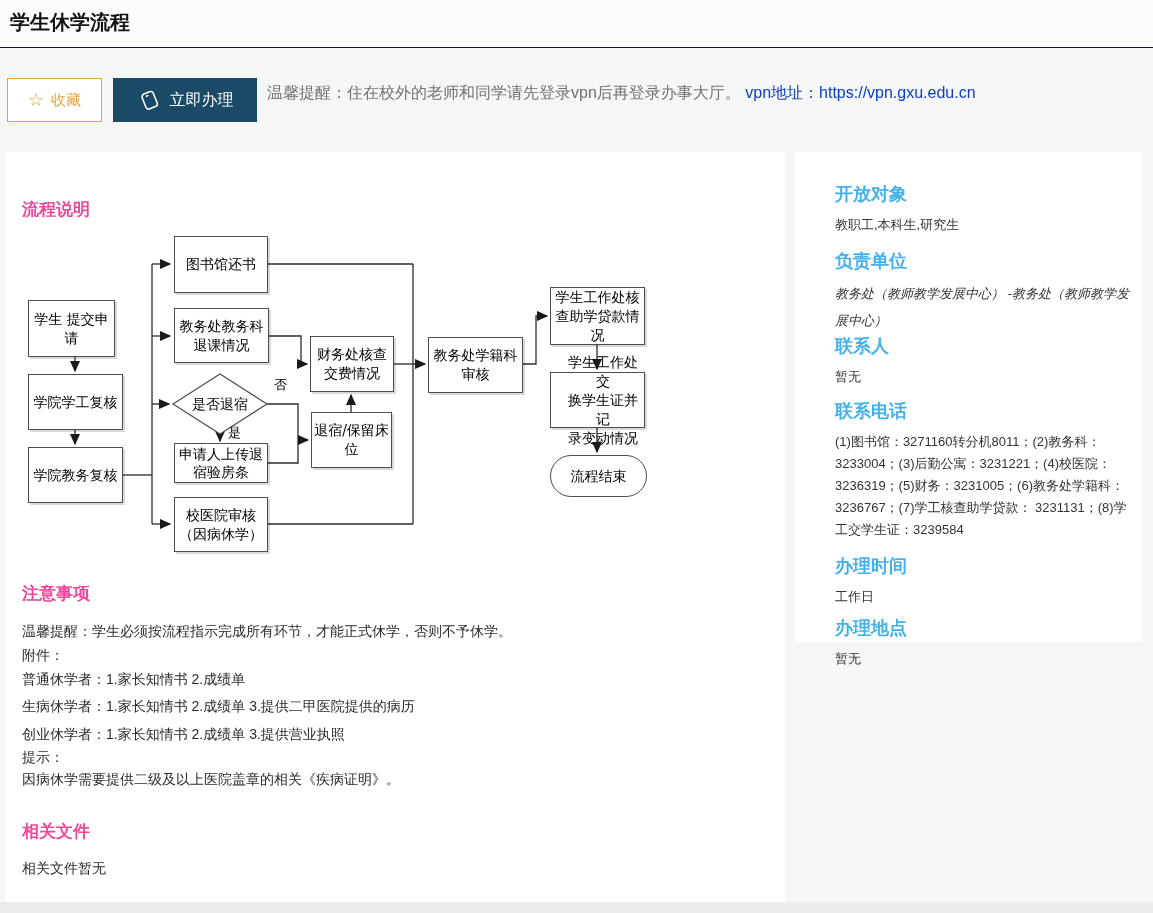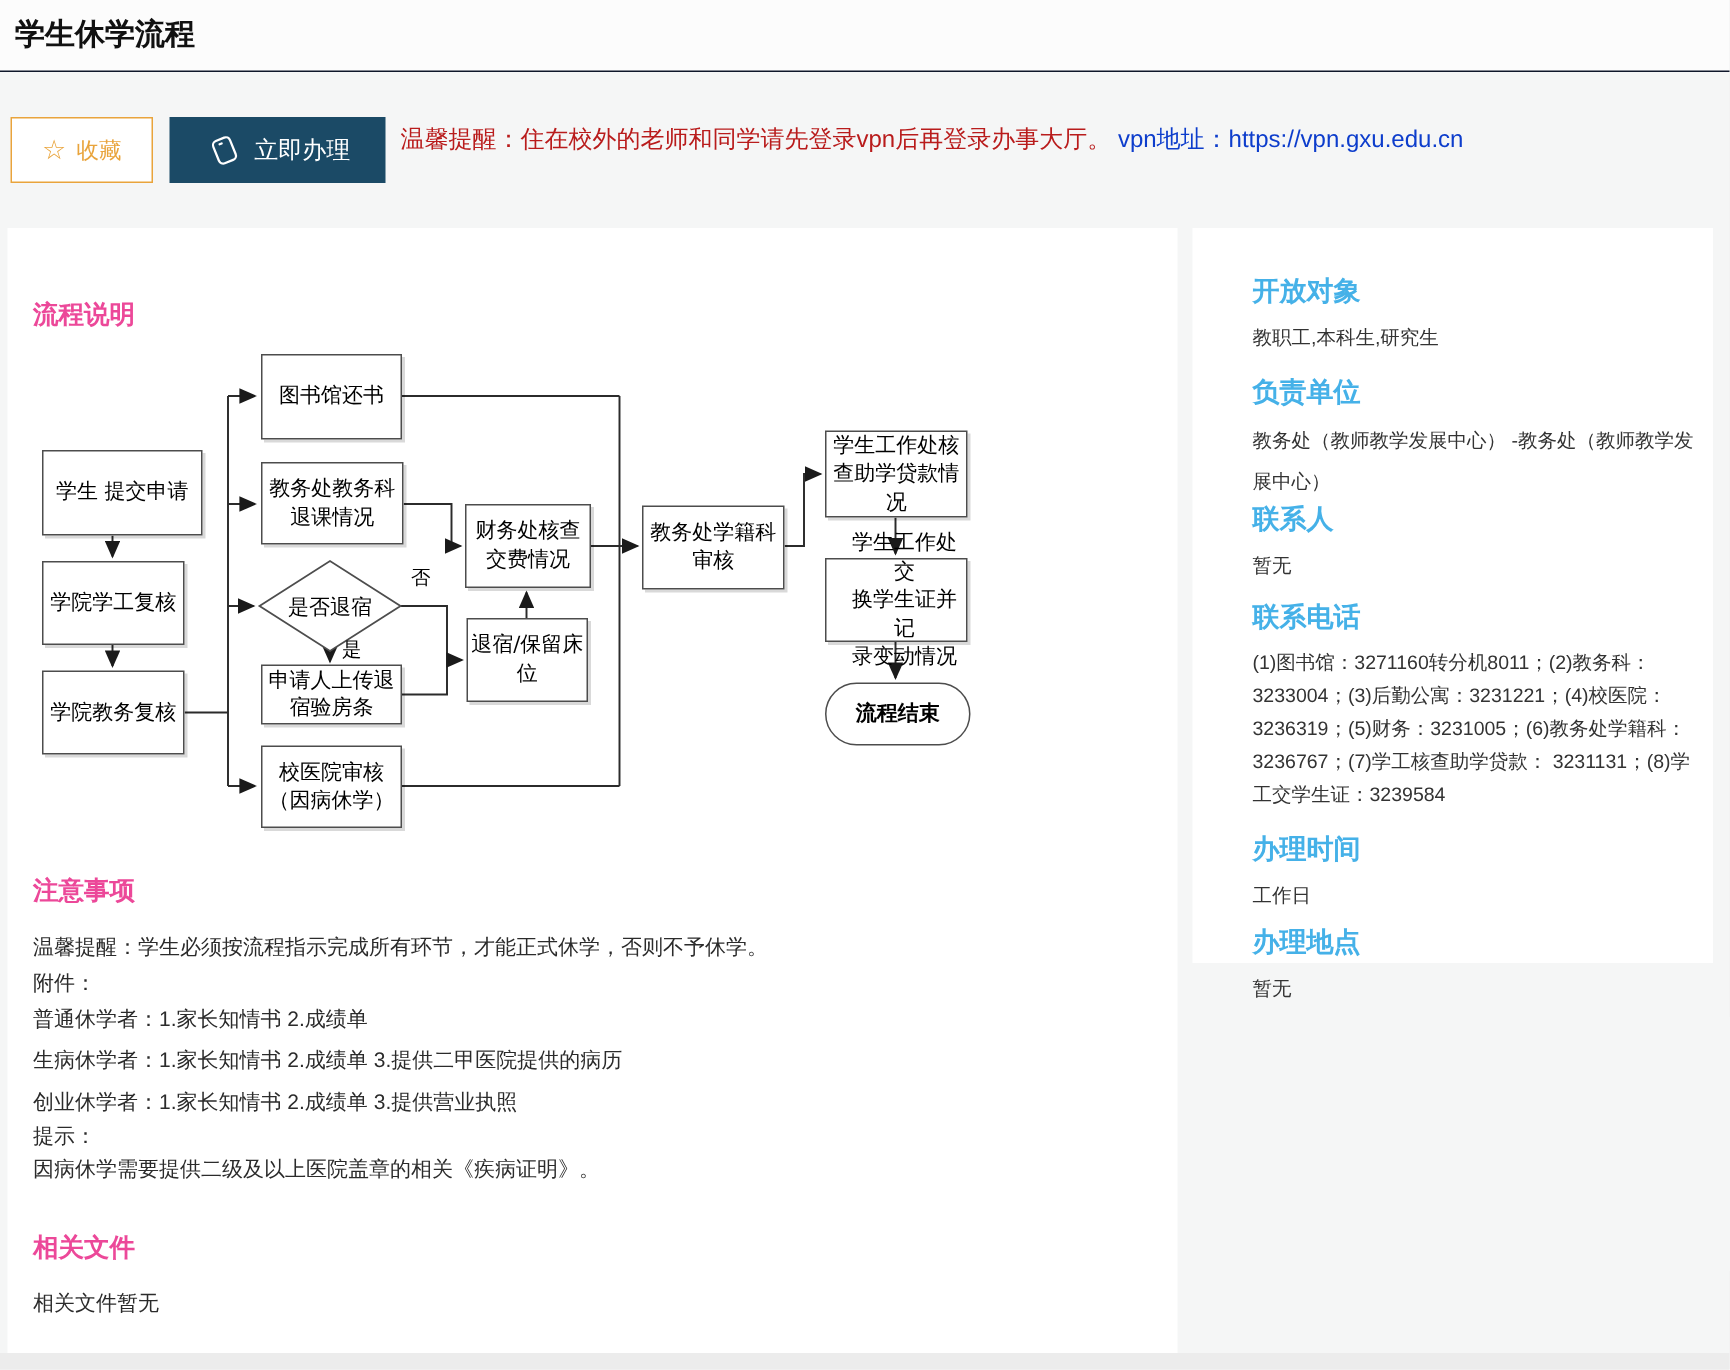--- a/index.html
+++ b/index.html
@@ -16,40 +16,40 @@
 
   
   .btn-fav { position:absolute; left:7px; top:78px; width:95px; height:44px;
              background:#fff; border:1px solid #e9a43c; color:#e9a43c; font-size:15px;
              display:flex; align-items:center; justify-content:center; gap:7px; cursor:pointer; }
   .btn-fav .star { font-size:18px; line-height:1; }
   .btn-apply { position:absolute; left:113px; top:78px; width:144px; height:44px;
                background:#1b4a66; border:none; color:#fff; font-size:16px;
                display:flex; align-items:center; justify-content:center; gap:9px; cursor:pointer; }
   .reminder { position:absolute; left:267px; top:83px; font-size:16px; white-space:nowrap; }
-  .reminder .red { color:#b91c1c; }
+  .reminder .red { color:#737373; }
   .reminder .link { color:#0d3dcc; text-decoration:none; cursor:pointer; }
 
   
   .main-panel { position:absolute; left:5px; top:152px; width:780px; height:750px; background:#fff; }
   .side-panel { position:absolute; left:795px; top:152px; width:347px; height:490px; background:#fff; }
 
   .sec-h { position:absolute; font-size:17px; font-weight:bold; color:#ec4899; }
   .side-h { position:absolute; font-size:18px; font-weight:bold; color:#45b1e8; }
   .side-t { position:absolute; font-size:13px; color:#333; line-height:22px; width:300px; }
 
   
   .flowchart { position:absolute; left:0; top:0; width:780px; height:420px; }
   .fc-svg { position:absolute; left:0; top:0; }
   .fc-box { position:absolute; background:#fff; border:1px solid #4d4d4d;
             box-shadow:2px 2px 0 rgba(0,0,0,0.15);
             display:flex; align-items:center; justify-content:center; text-align:center;
             font-family:"DejaVu Serif","Liberation Serif",serif; font-size:14px; color:#000;
             line-height:19px; white-space:pre-line; }
-  .fc-end { border-radius:21px; box-shadow:none;font-weight:bold; }
+  .fc-end { border-radius:21px; box-shadow:none; }
   .fc-label { position:absolute; font-family:"DejaVu Serif","Liberation Serif",serif;
               font-size:13px; color:#000; }
   .fc-diamond-label { position:absolute; width:76px; text-align:center;
               font-family:"DejaVu Serif","Liberation Serif",serif; font-size:14px; color:#000; }
 
   .note-line { position:absolute; left:17px; font-size:14px; color:#2b2b2b; white-space:nowrap; }
 </style>
 </head>
 <body>
 
@@ -114,21 +114,21 @@
         <path d="M215,282 V289" marker-end="url(#arr)"></path>
         <path d="M346,260 V243" marker-end="url(#arr)"></path>
         <path d="M518,212 H531 V164 H542" marker-end="url(#arr)"></path>
         <path d="M592,193 V217" marker-end="url(#arr)"></path>
         <path d="M592,276 V300" marker-end="url(#arr)"></path>
 
         <polygon points="168,252 215,222 262,252 215,282" fill="#fff" stroke="#4d4d4d" stroke-width="1.2"></polygon>
       </g>
     </svg>
 
-    <div class="fc-box" style="left:23px;  top:148px; width:107px; height:57px;">学生 提交申请</div>
+    <div class="fc-box" style="left:23px;  top:148px; width:87px; height:57px;">学生 提交申请</div>
     <div class="fc-box" style="left:23px;  top:222px; width:95px; height:56px;">学院学工复核</div>
     <div class="fc-box" style="left:23px;  top:295px; width:95px; height:56px;">学院教务复核</div>
     <div class="fc-box" style="left:169px; top:84px;  width:94px; height:57px;">图书馆还书</div>
     <div class="fc-box" style="left:169px; top:156px; width:95px; height:55px;">教务处教务科
 退课情况</div>
     <div class="fc-diamond-label" style="left:177px; top:244px;">是否退宿</div>
     <div class="fc-box" style="left:169px; top:291px; width:94px; height:40px; line-height:18px;">申请人上传退
 宿验房条</div>
     <div class="fc-box" style="left:169px; top:345px; width:94px; height:55px;">校医院审核
 （因病休学）</div>
@@ -161,21 +161,21 @@
 
   <div class="sec-h" style="left:17px; top:668px;">相关文件</div>
   <div class="note-line" style="top:708px;">相关文件暂无</div>
 </div>
 
 <div class="side-panel">
   <div class="side-h" style="left:40px; top:30px;">开放对象</div>
   <div class="side-t" style="left:40px; top:62px;">教职工,本科生,研究生</div>
 
   <div class="side-h" style="left:40px; top:97px;">负责单位</div>
-  <div class="side-t" style="left:40px; top:128px; line-height:27px;">教务处（教师教学发展中心） -教务处（教师教学发展中心）</div>
+  <div class="side-t" style="left:40px; top:128px; line-height:27px;font-style:italic;">教务处（教师教学发展中心） -教务处（教师教学发展中心）</div>
 
   <div class="side-h" style="left:40px; top:182px;">联系人</div>
   <div class="side-t" style="left:40px; top:214px;">暂无</div>
 
   <div class="side-h" style="left:40px; top:247px;">联系电话</div>
   <div class="side-t" style="left:40px; top:279px; width:296px;">(1)图书馆：3271160转分机8011；(2)教务科：3233004；(3)后勤公寓：3231221；(4)校医院：3236319；(5)财务：3231005；(6)教务处学籍科：3236767；(7)学工核查助学贷款： 3231131；(8)学工交学生证：3239584</div>
 
   <div class="side-h" style="left:40px; top:402px;">办理时间</div>
   <div class="side-t" style="left:40px; top:434px;">工作日</div>
 

